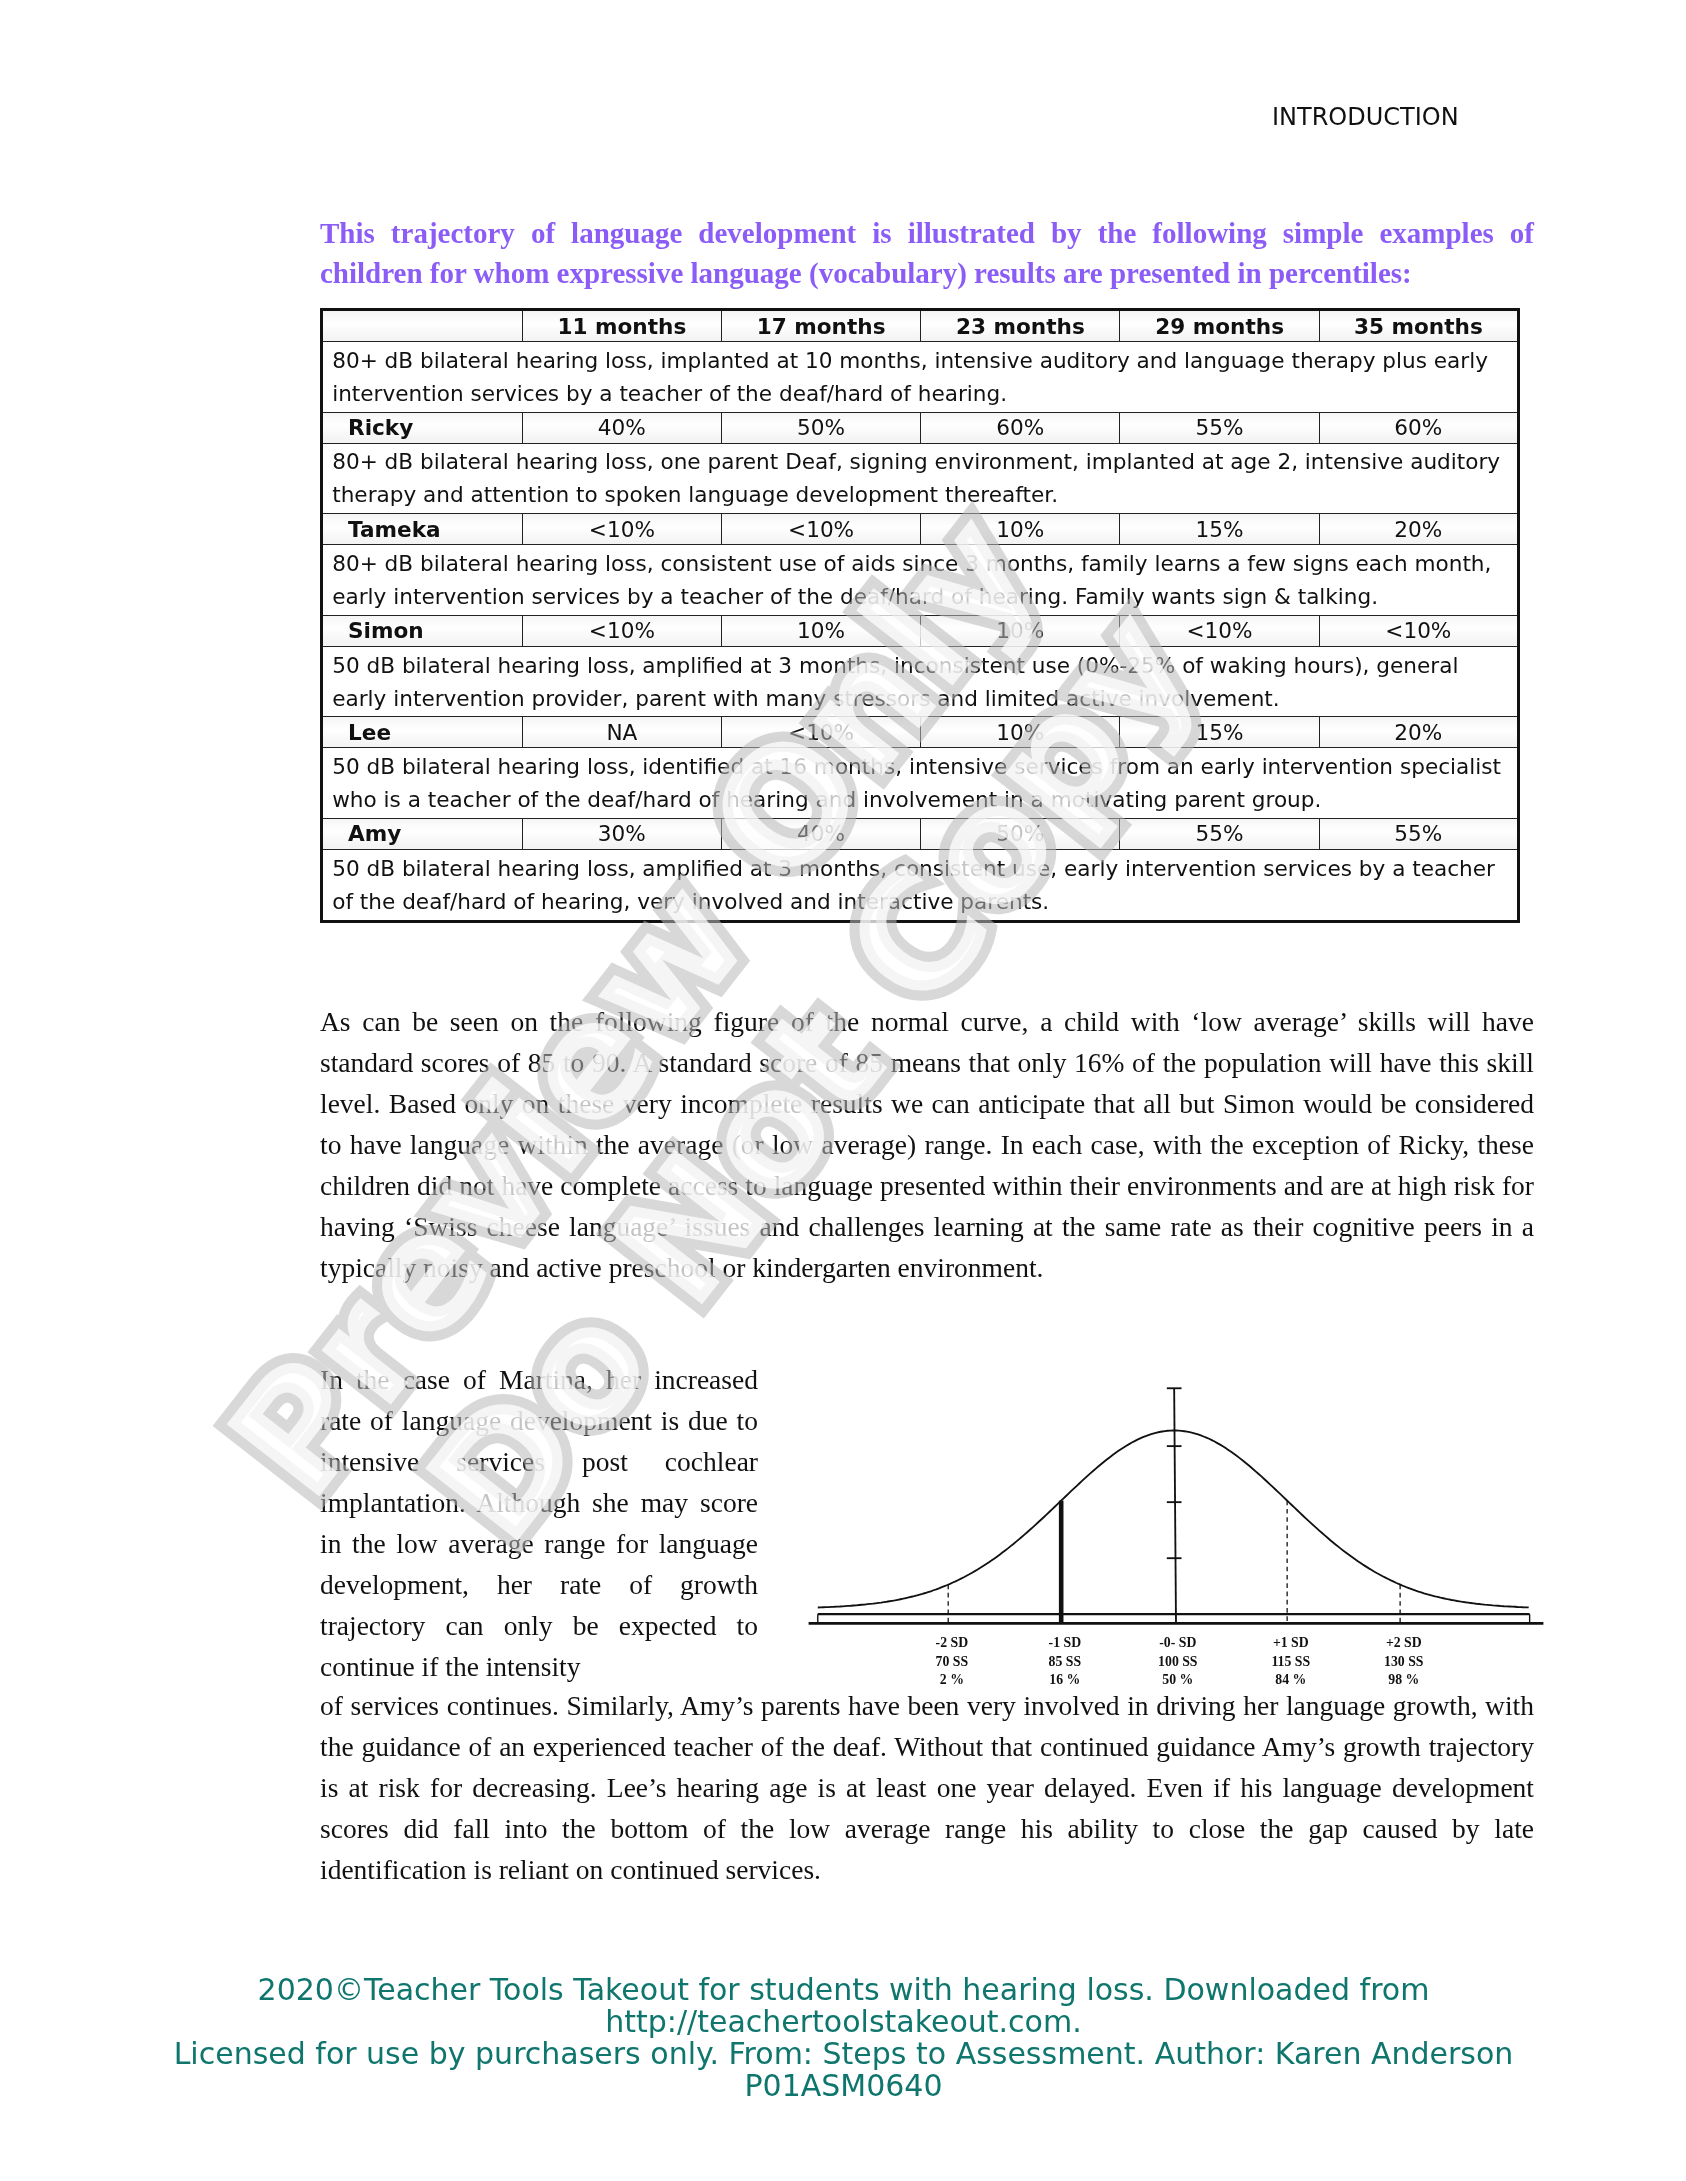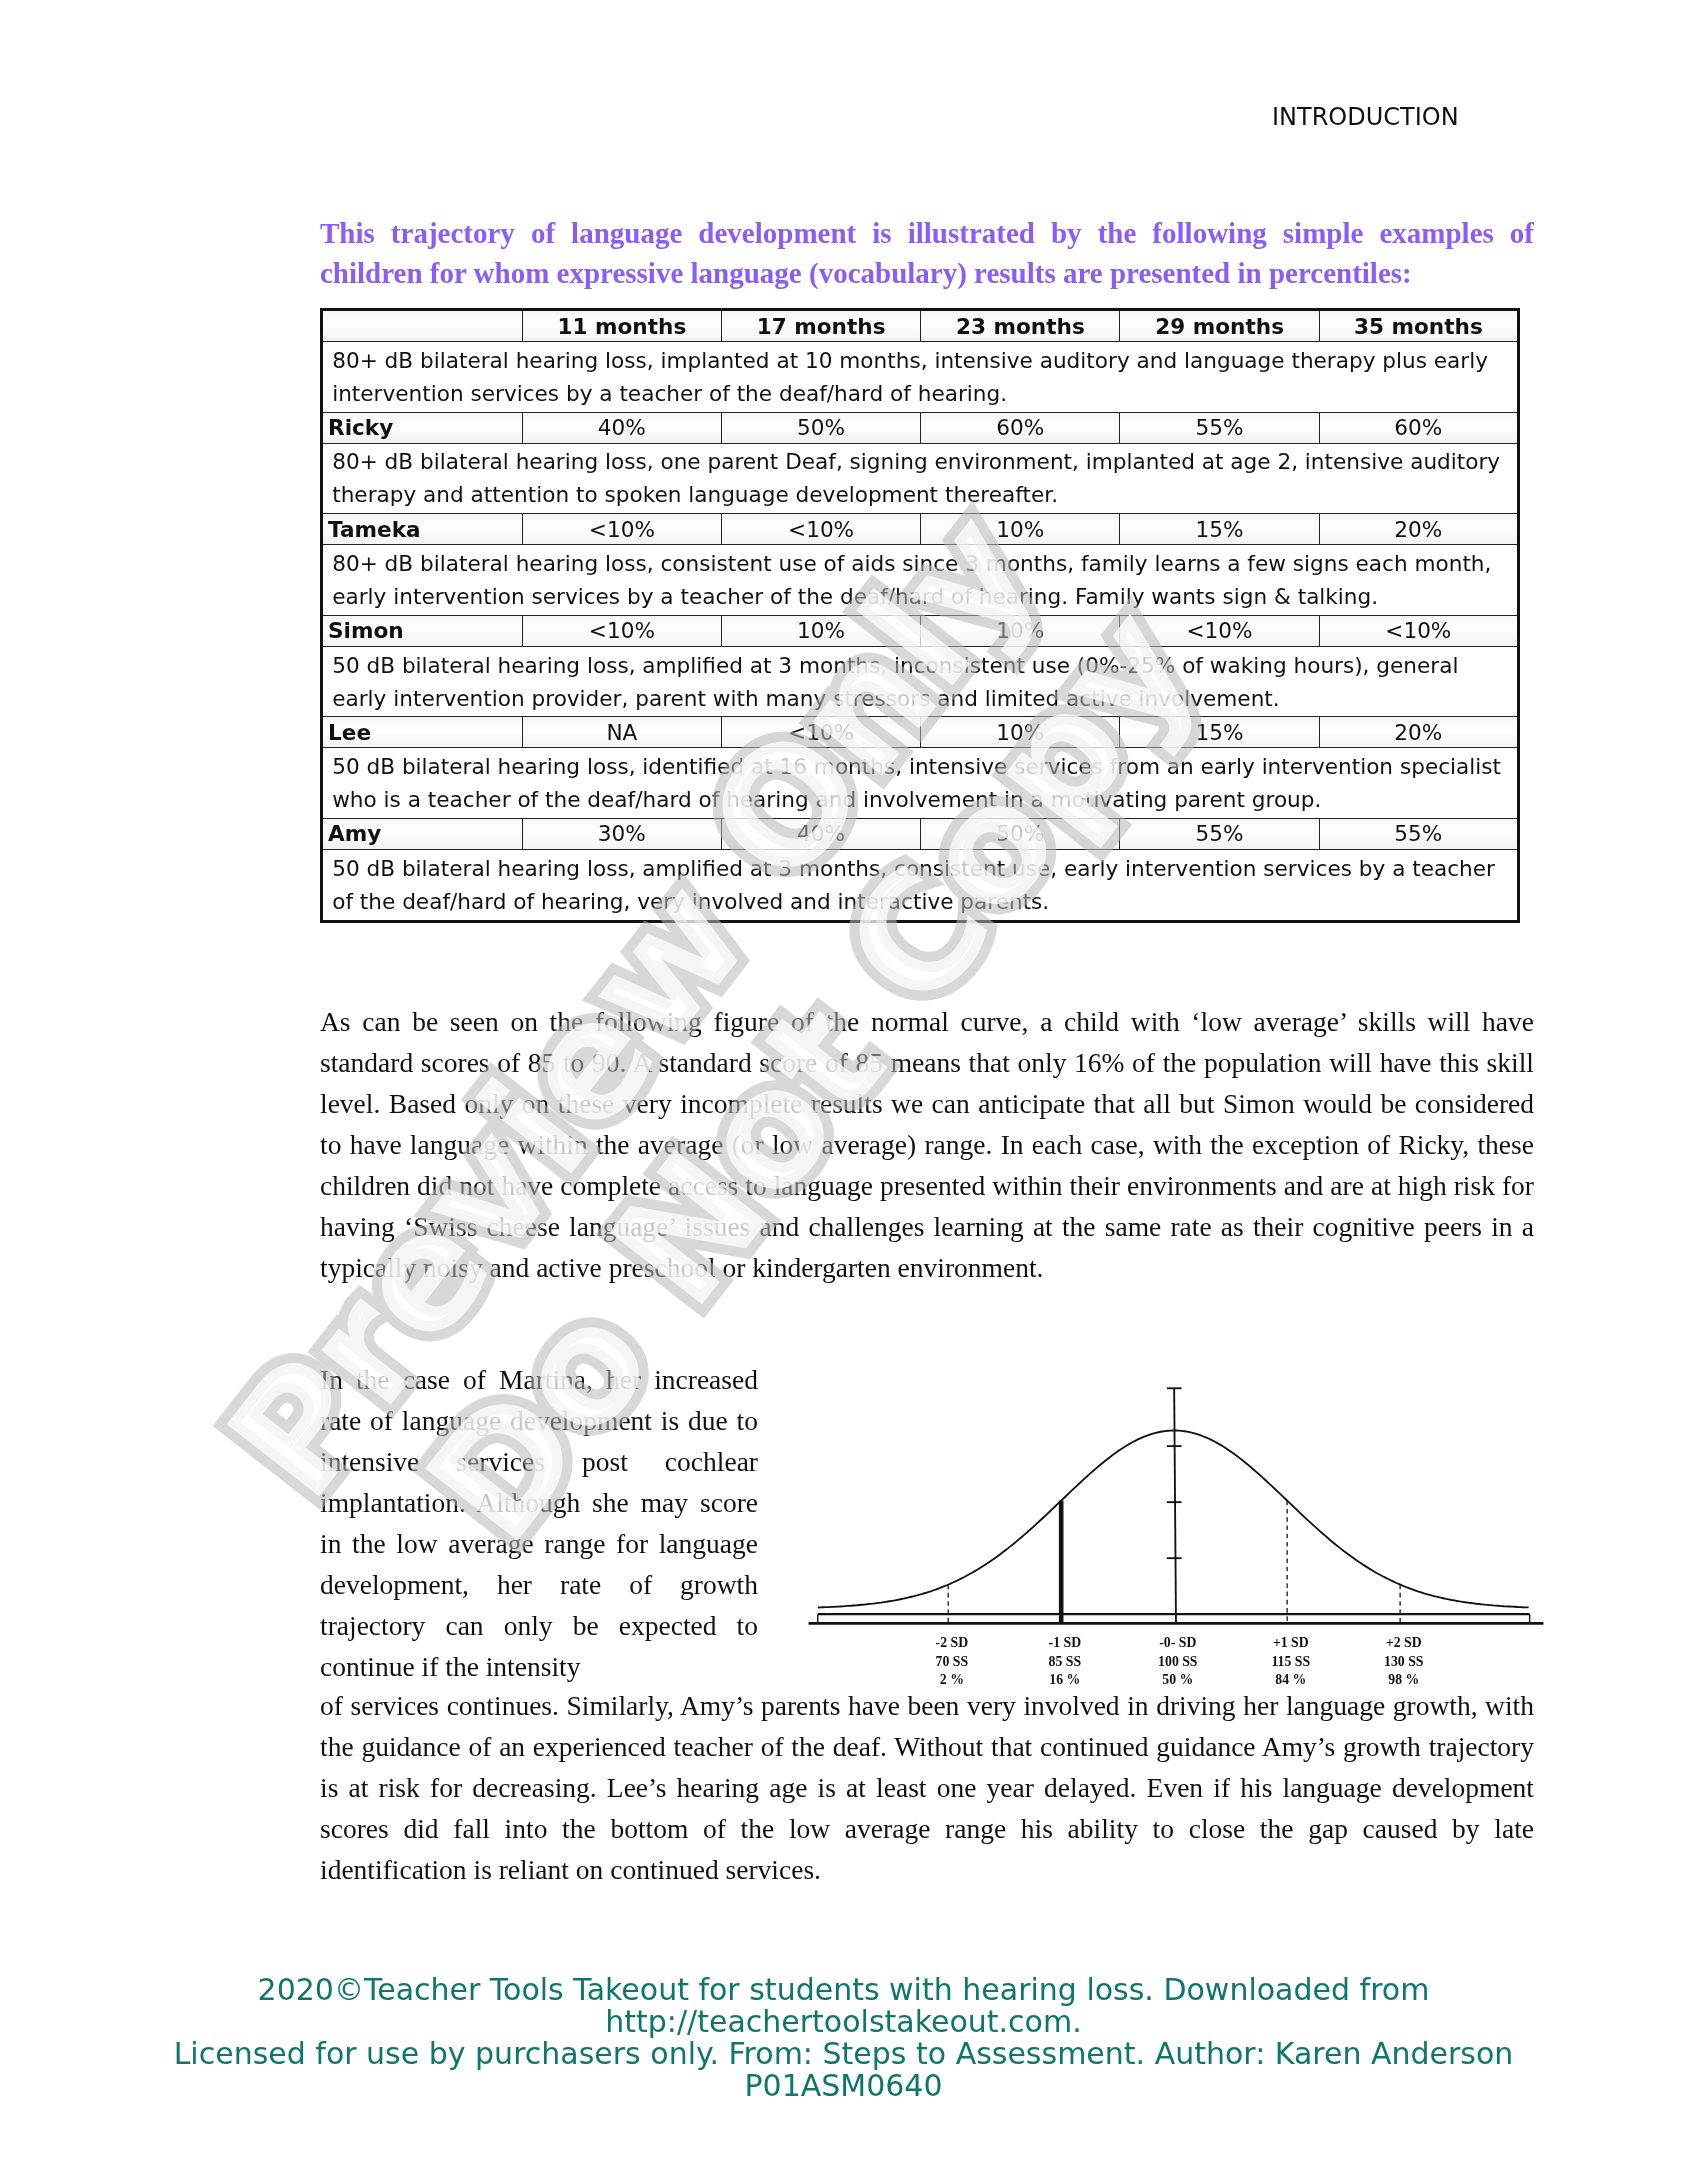--- a/index.html
+++ b/index.html
@@ -12,21 +12,21 @@
   .intro {
     position: absolute; left: 320px; top: 213px; width: 1214px;
     font-family: "Liberation Serif", serif; font-weight: bold; font-size: 29px; line-height: 40px;
     text-align: justify; color: #8b5cf6;
   }
   table.cases {
     position: absolute; left: 320px; top: 308px; width: 1200px;
     border-collapse: collapse; border: 3.7px solid #111;
     font-family: "DejaVu Sans", sans-serif; font-size: 21.6px; color: #111; table-layout: fixed;
   }
-  table.cases td, table.cases th { border: 1.8px solid #222; padding: 0 5px; height: 30px; }
+  table.cases td, table.cases th { border: 1.8px solid #222; padding: 0 25px; height: 30px; }
   table.cases th { font-weight: bold; text-align: center; }
   table.cases tr.head th, table.cases tr.score td { background: linear-gradient(#f4f4f4, #fff 40%, #f2f2f2); }
   table.cases td.name { font-weight: bold; text-align: left; }
   table.cases td.val { text-align: center; }
   table.cases td.desc { line-height: 33px; padding: 1.8px 9.2px; text-align: left; height: auto; }
   .para {
     position: absolute; font-family: "Liberation Serif", serif; font-size: 27.5px; line-height: 41px;
     text-align: justify; color: #111;
   }
   .p1 { left: 320px; top: 1001px; width: 1214px; }

